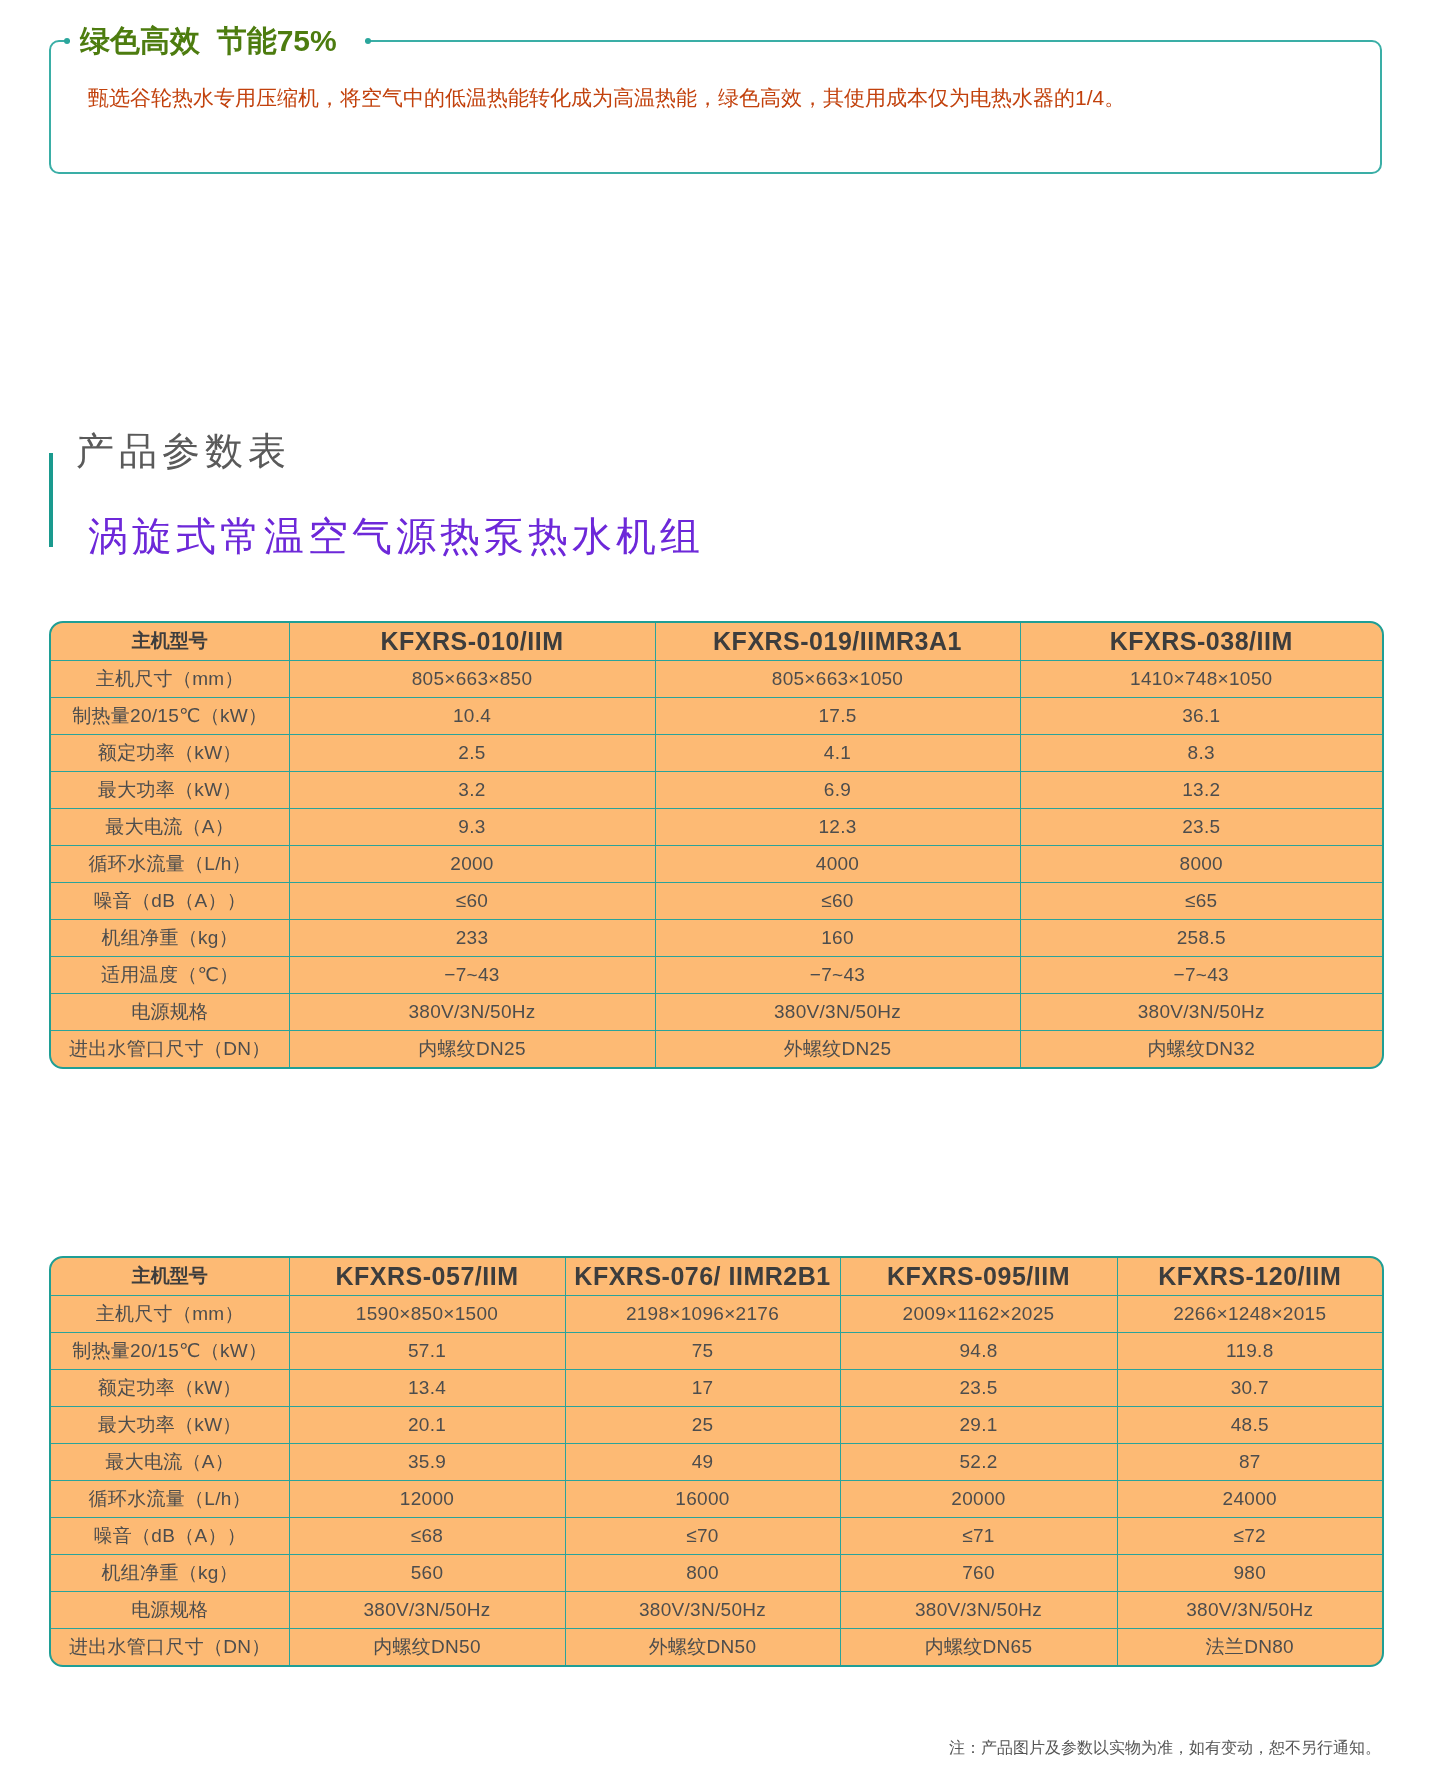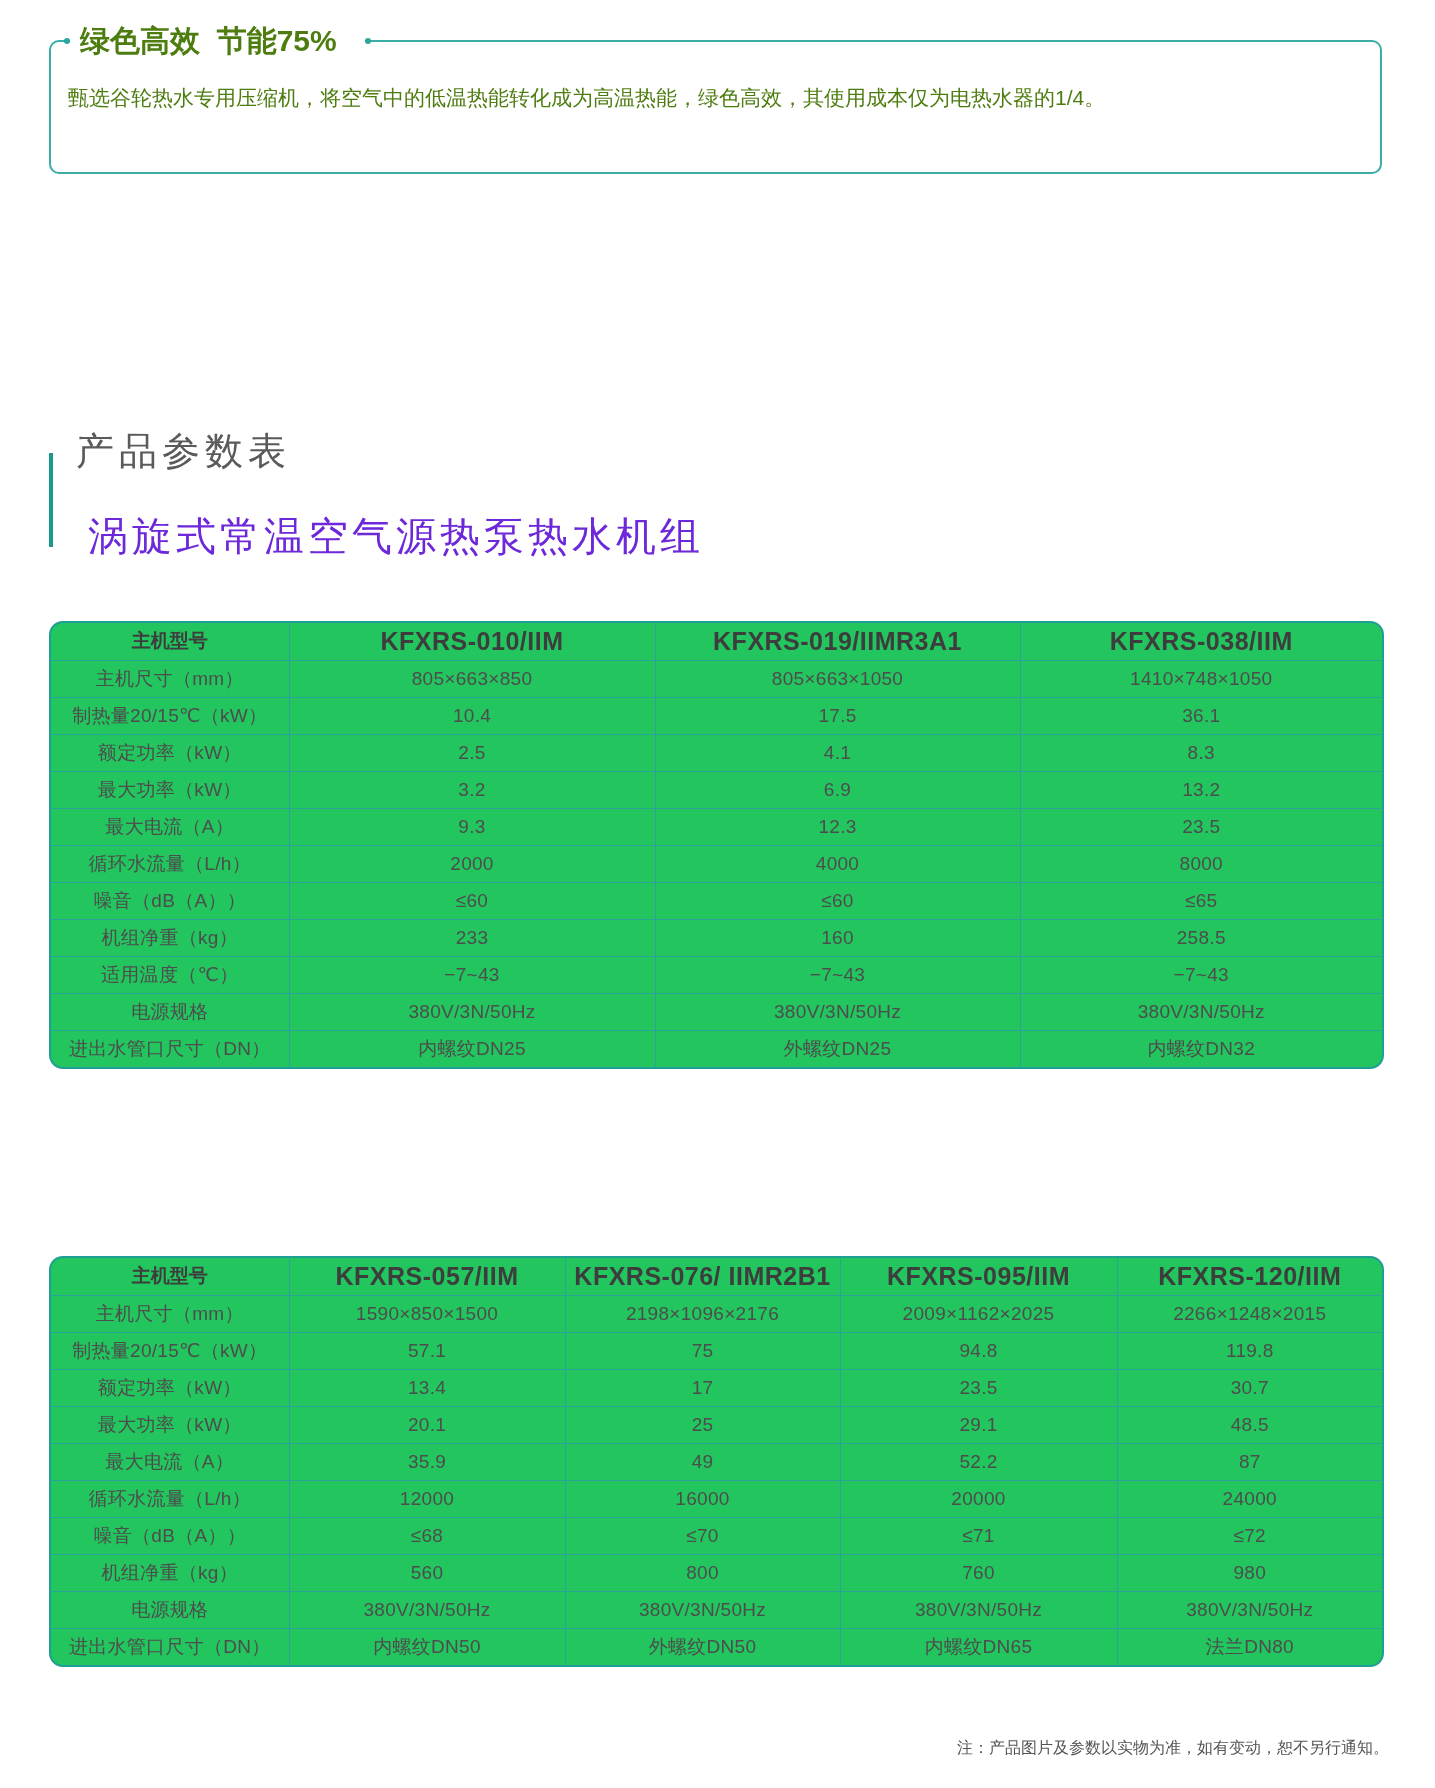--- a/index.html
+++ b/index.html
@@ -20,56 +20,56 @@
       position: absolute; top: -4px; width: 6px; height: 6px; border-radius: 50%; background: #2aa69c;
     }
     .feature-dot.left { left: 13px; }
     .feature-dot.right { left: 314px; }
     .feature-title {
       position: absolute; left: 80px; top: 24px; line-height: 34px;
       font-size: 30px; font-weight: bold; color: #4d7c0f; white-space: pre;
       font-family: "Liberation Sans", "DejaVu Sans", sans-serif;
     }
     .feature-desc {
-      position: absolute; left: 68px; top: 86px; line-height: 24px;
-      font-size: 21px; color: #4d7c0f; white-space: nowrap;
+      position: absolute; left: 88px; top: 86px; line-height: 24px;
+      font-size: 21px; color: #c2410c; white-space: nowrap;
     }
     
     .section-bar {
       position: absolute; left: 49px; top: 453px; width: 4px; height: 94px; background: #1a9a8e;
     }
     .section-title {
       position: absolute; left: 76px; top: 429px; line-height: 44px;
       font-size: 38px; letter-spacing: 5px; color: #5a5a5a; font-weight: normal; white-space: nowrap;
     }
     .section-subtitle {
       position: absolute; left: 88px; top: 513px; line-height: 46px;
       font-size: 40px; letter-spacing: 4px; color: #6d28d9; font-weight: normal; white-space: nowrap;
     }
     
     .spec-table-wrap {
       position: absolute; left: 49px; width: 1335px; box-sizing: border-box;
-      border: 2px solid #1f9e95; border-radius: 14px; overflow: hidden; background: #22c55e;
+      border: 2px solid #1f9e95; border-radius: 14px; overflow: hidden; background: #fdba74;
     }
     .spec-table { width: 100%; border-collapse: collapse; table-layout: fixed; }
     .spec-table tr { height: 37px; }
     .spec-table th, .spec-table td {
       padding: 0; text-align: center; vertical-align: middle; white-space: nowrap;
       border-right: 1.5px solid #2aa39a; border-bottom: 1.5px solid #2aa39a;
     }
     .spec-table tr > *:last-child { border-right: none; }
     .spec-table tbody tr:last-child td { border-bottom: none; }
     .spec-table th {
       font-size: 25px; font-weight: bold; color: #3d3d3d; letter-spacing: 0.5px;
     }
     .spec-table th.label { font-size: 19px; letter-spacing: 0; }
     .spec-table td { font-size: 19px; color: #4d4d4d; letter-spacing: 0.3px; }
     
     .footnote {
-      position: absolute; right: 46px; top: 1738px; line-height: 20px;
+      position: absolute; right: 54px; top: 1738px; line-height: 20px;
       font-size: 16px; color: #555555; white-space: nowrap;
     }
   </style>
 </head>
 <body>
 
 <div class="feature-box">
   <div class="feature-mask"></div>
   <div class="feature-dot left"></div>
   <div class="feature-dot right"></div>

